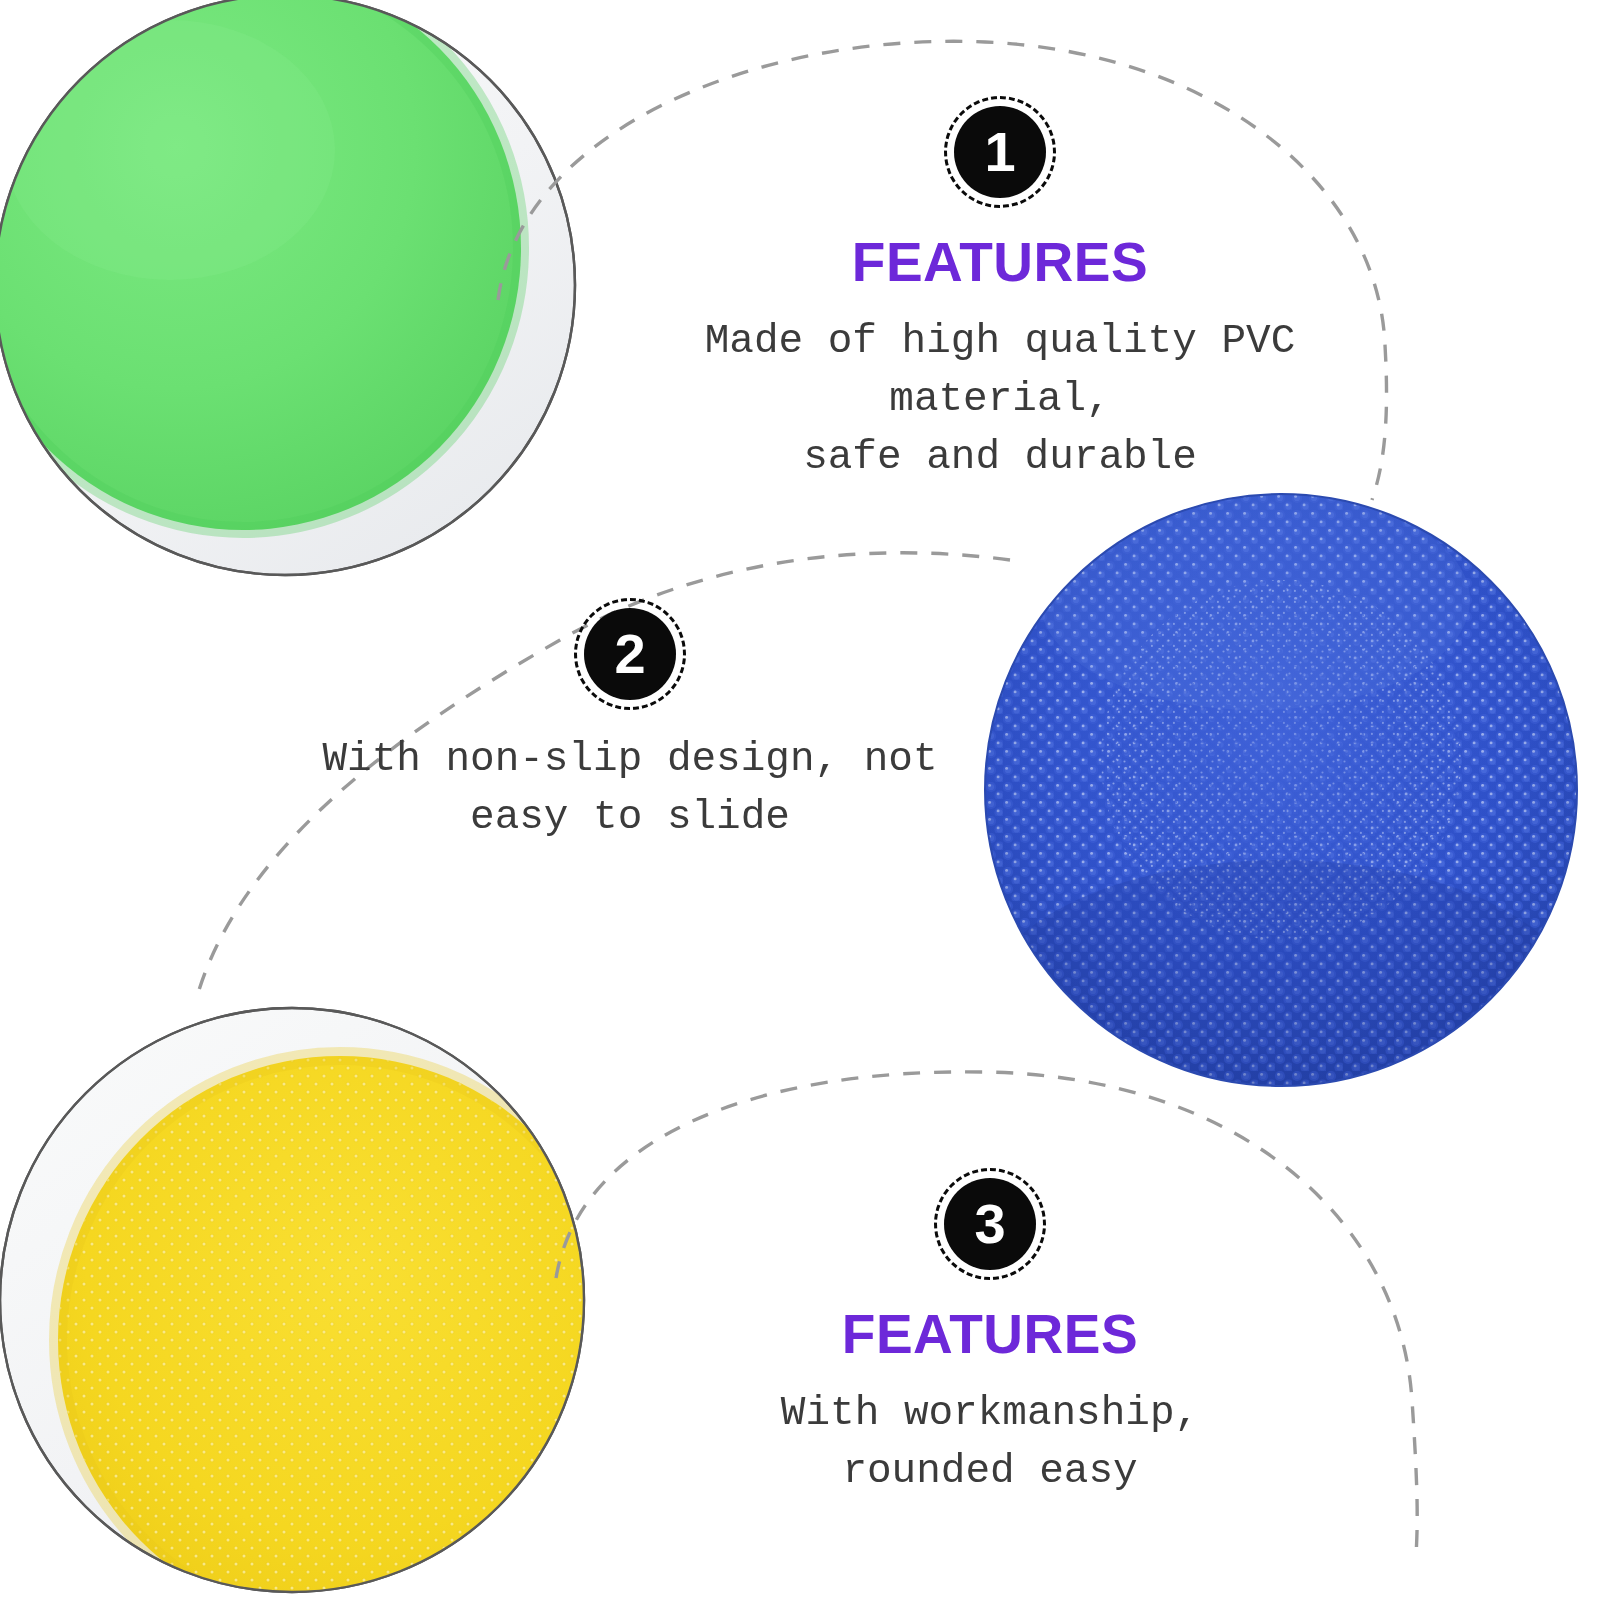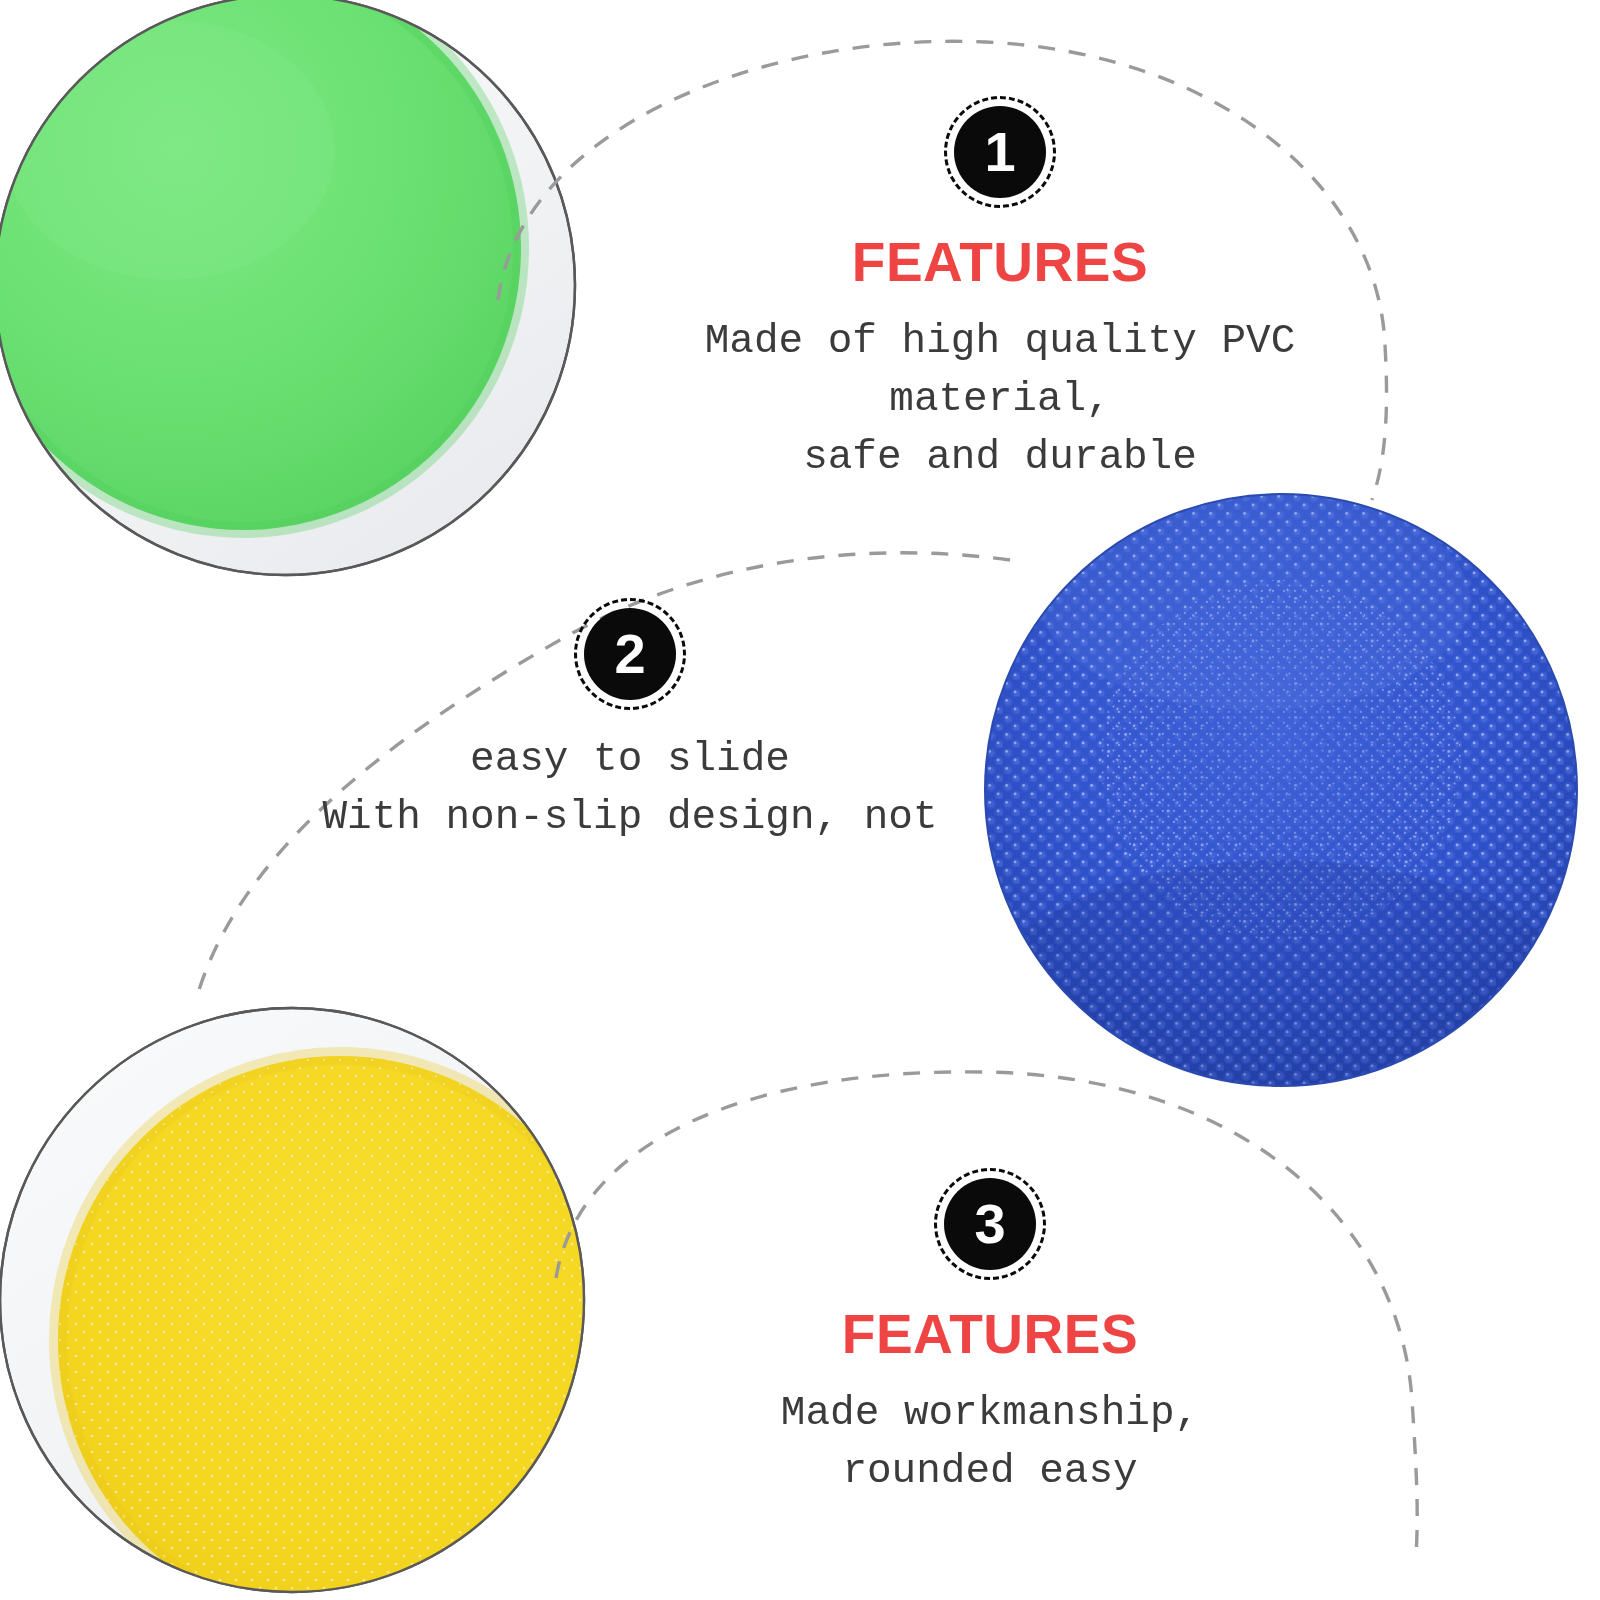--- a/index.html
+++ b/index.html
@@ -74,21 +74,21 @@
     color: #ffffff;
     font-size: 56px;
     font-weight: bold;
     letter-spacing: 0px;
   }
 
   .heading {
     margin: 26px 0 0 0;
     font-size: 55px;
     font-weight: bold;
-    color: #ef4444;
+    color: #6d28d9;
     letter-spacing: 0.5px;
     line-height: 1.05;
     white-space: nowrap;
   }
 
   .body-text {
     margin: 20px 0 0 0;
     font-size: 41px;
     font-weight: normal;
     color: #3b3b3b;
@@ -246,31 +246,31 @@
     </p>
   </div>
 
   <div class="section" id="section-2">
     <div class="badge">
       <div class="badge-ring"></div>
       <div class="badge-disc"></div>
       <div class="badge-num">2</div>
     </div>
     <p class="body-text">
+      <span class="line">With non-slip design, not</span>
       <span class="line">easy to slide</span>
-      <span class="line">With non-slip design, not</span>
     </p>
   </div>
 
   <div class="section" id="section-3">
     <div class="badge">
       <div class="badge-ring"></div>
       <div class="badge-disc"></div>
       <div class="badge-num">3</div>
     </div>
     <h2 class="heading">FEATURES</h2>
     <p class="body-text">
-      <span class="line">Made workmanship,</span>
+      <span class="line">With workmanship,</span>
       <span class="line">rounded easy</span>
     </p>
   </div>
 
 </div>
 
 </body></html>

